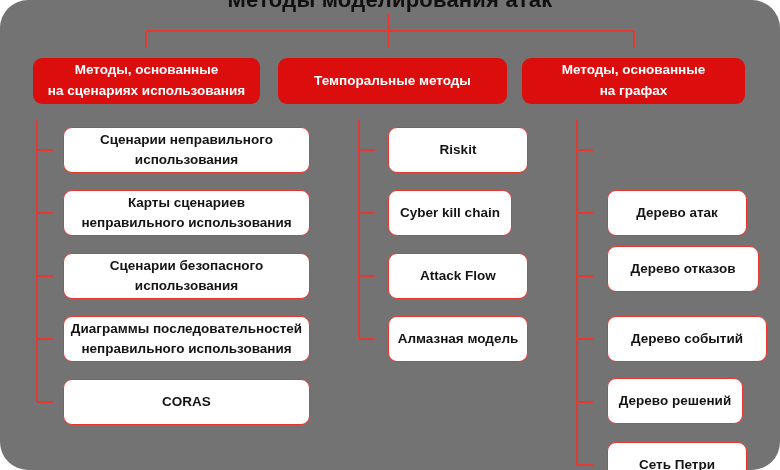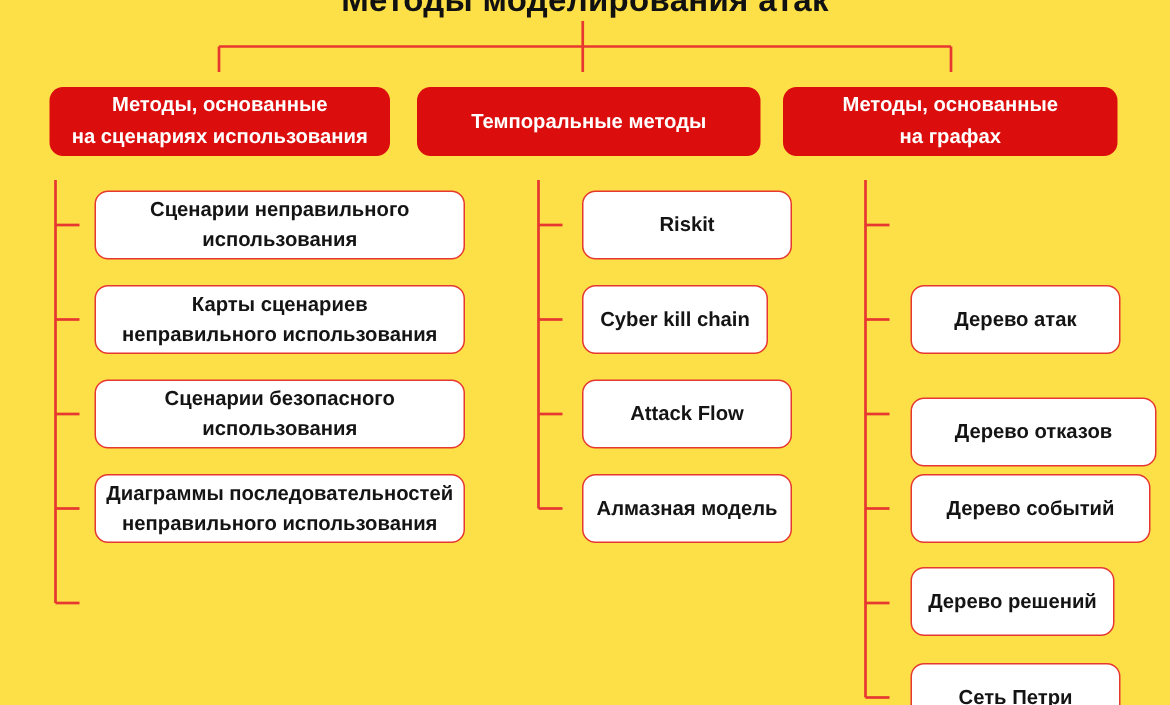--- a/index.html
+++ b/index.html
@@ -1,21 +1,22 @@
 <!DOCTYPE html>
 <html><head>
 <meta charset="utf-8">
 <style>
   html,body{margin:0;padding:0;background:#ffffff;}
   .stage{
     position:relative;
     width:780px;height:470px;
     overflow:hidden;
-    background:#fde047;
+    background:#737373;
     font-family:"Liberation Sans","DejaVu Sans",sans-serif;
+    border-radius:28px;
   }
   .title{
     position:absolute;
     top:-13px;left:0;width:780px;
     text-align:center;
     font-size:22px;
     font-weight:700;
     color:#111111;
     letter-spacing:.2px;
     white-space:nowrap;
@@ -98,25 +99,26 @@
 на графах</div>
 
   <div class="node" style="left:63px;top:127px;width:247px">Сценарии неправильного
 использования</div>
   <div class="node" style="left:63px;top:190px;width:247px">Карты сценариев
 неправильного использования</div>
   <div class="node" style="left:63px;top:253px;width:247px">Сценарии безопасного
 использования</div>
   <div class="node" style="left:63px;top:316px;width:247px">Диаграммы последовательностей
 неправильного использования</div>
+  <div class="node" style="left:63px;top:379px;width:247px">CORAS</div>
 
   <div class="node" style="left:388px;top:127px;width:140px">Riskit</div>
   <div class="node" style="left:388px;top:190px;width:124px">Cyber kill chain</div>
   <div class="node" style="left:388px;top:253px;width:140px">Attack Flow</div>
   <div class="node" style="left:388px;top:316px;width:140px">Алмазная модель</div>
 
   <div class="node" style="left:607px;top:190px;width:140px">Дерево атак</div>
-  <div class="node" style="left:607px;top:265px;width:164px">Дерево отказов</div>
+  <div class="node" style="left:607px;top:246px;width:152px">Дерево отказов</div>
   <div class="node" style="left:607px;top:316px;width:160px">Дерево событий</div>
   <div class="node" style="left:607px;top:378px;width:136px">Дерево решений</div>
   <div class="node" style="left:607px;top:442px;width:140px">Сеть Петри</div>
 
 </div>
 
 </body></html>

